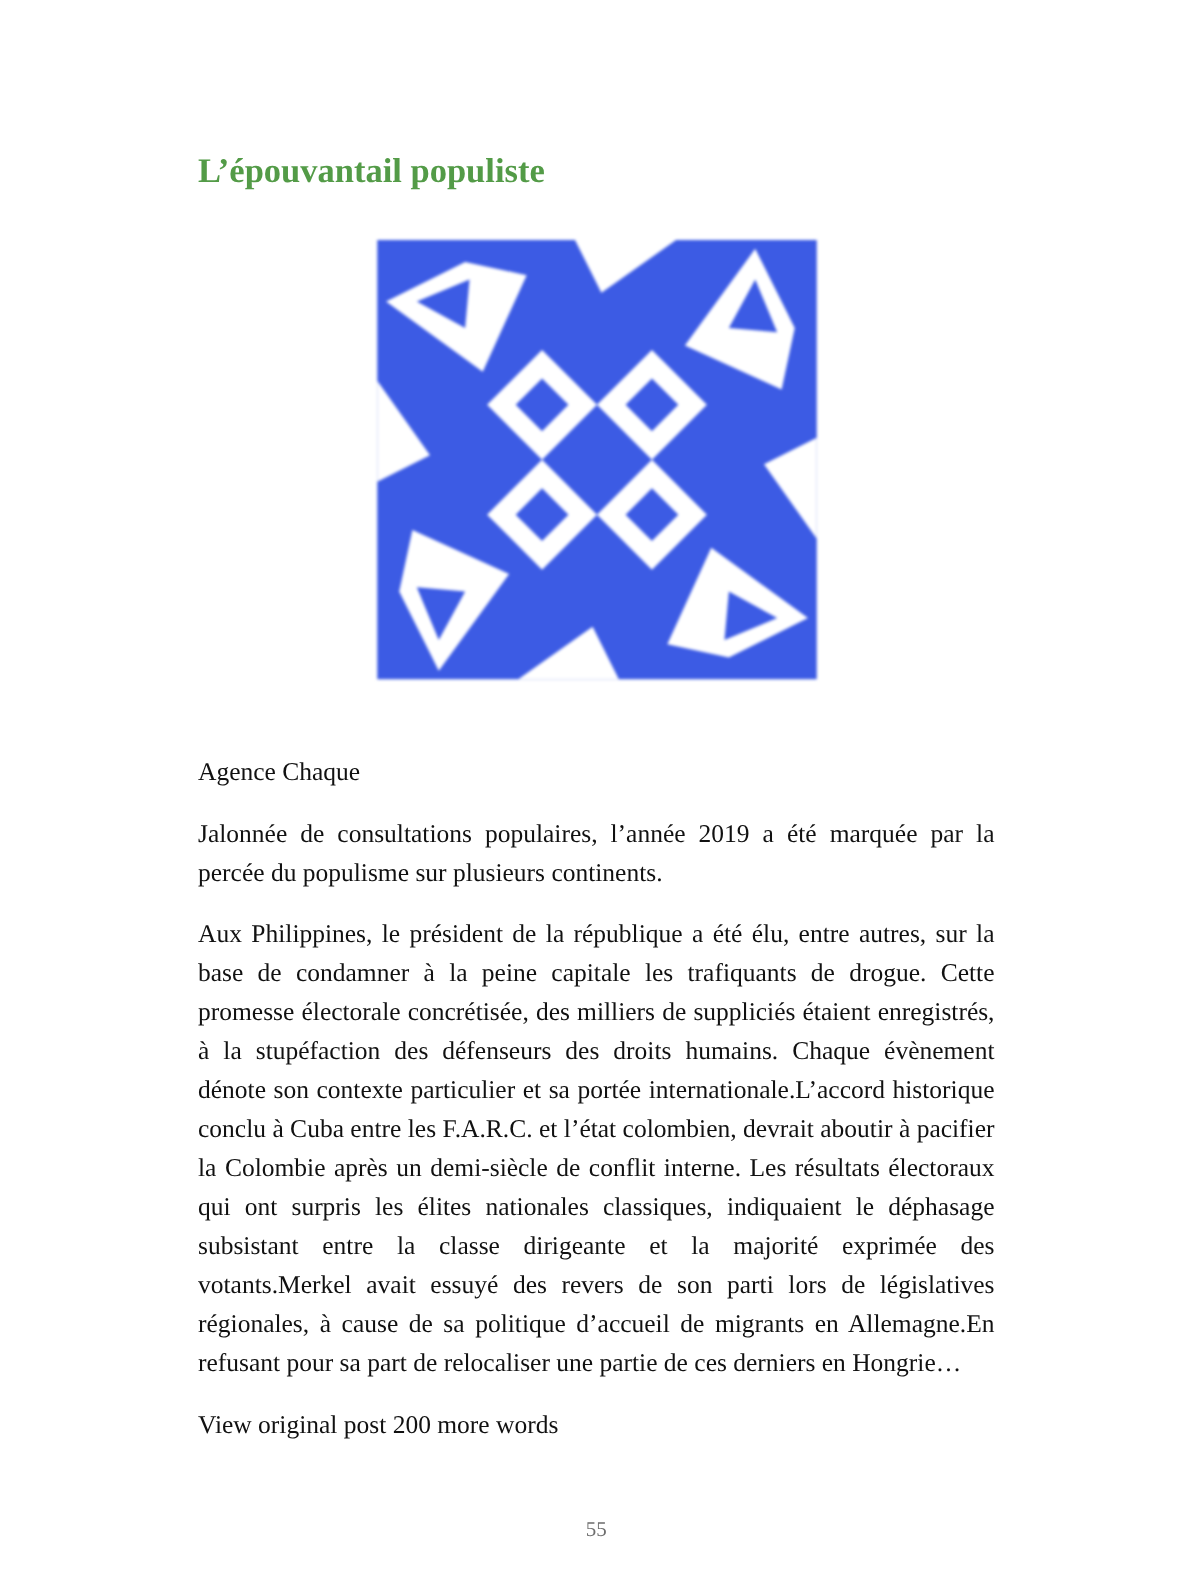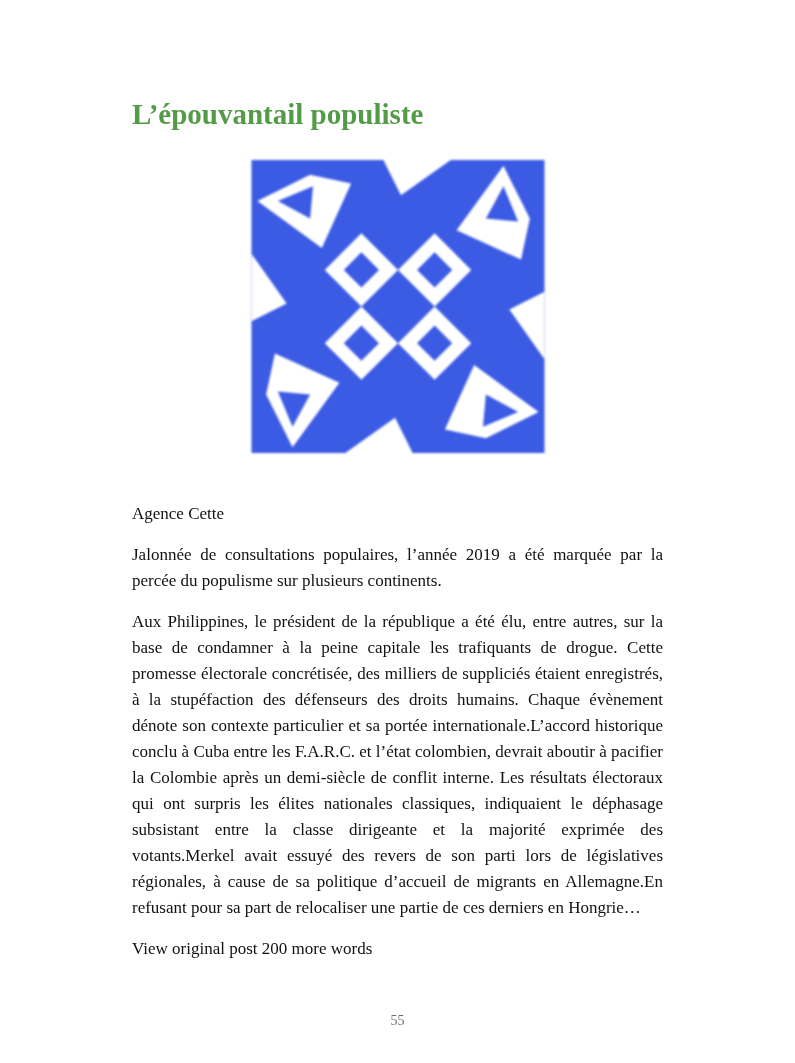--- a/index.html
+++ b/index.html
@@ -12,21 +12,21 @@
     background: #ffffff;
     box-sizing: border-box;
     padding: 94px 132px 0 132px;
     font-family: "Liberation Serif", "DejaVu Serif", serif;
     color: var(--text_black, #111);
     overflow: hidden;
   }
 
   .title {
     margin: 0;
-    font-size: 29px;
+    font-size: 23px;
     line-height: 40px;
     font-weight: bold;
     color: var(--title_green, #539b47);
   }
 
   .figure { margin: 26px 0 0 0; text-align: center; }
   .art { width: 296px; height: 293px; display: inline-block; filter: blur(1.1px); }
   .art .blue  { fill: var(--image_blue, #3c5be4); }
   .art .white { fill: #ffffff; }
 
@@ -86,21 +86,21 @@
       <g transform="rotate(270 50 50)">
         <polygon class="white" points="2,14 20,5 34,8 24,30"></polygon>
         <polygon class="blue" points="9,14 21,9 20,20"></polygon>
         <polygon class="white" points="45,0 68,0 51,12"></polygon>
         <polygon class="white" points="37.5,25 50,37.5 37.5,50 25,37.5"></polygon>
         <polygon class="blue" points="37.5,31.5 43.5,37.5 37.5,43.5 31.5,37.5"></polygon>
       </g>
     </svg>
   </figure>
 
-  <p class="byline">Agence Cette</p>
+  <p class="byline">Agence Chaque</p>
 
   <p class="body-text">Jalonnée de consultations populaires, l’année 2019 a été marquée par la percée du populisme sur plusieurs continents.</p>
 
   <p class="body-text">Aux Philippines, le président de la république a été élu, entre autres, sur la base de condamner à la peine capitale les trafiquants de drogue. Cette promesse électorale concrétisée, des milliers de suppliciés étaient enregistrés, à la stupéfaction des défenseurs des droits humains. Chaque évènement dénote son contexte particulier et sa portée internationale.L’accord historique conclu à Cuba entre les F.A.R.C. et l’état colombien, devrait aboutir à pacifier la Colombie après un demi-siècle de conflit interne. Les résultats électoraux qui ont surpris les élites nationales classiques, indiquaient le déphasage subsistant entre la classe dirigeante et la majorité exprimée des votants.Merkel avait essuyé des revers de son parti lors de législatives régionales, à cause de sa politique d’accueil de migrants en Allemagne.En refusant pour sa part de relocaliser une partie de ces derniers en Hongrie…</p>
 
   <p class="body-text footer-line">View original post 200 more words</p>
 
   <div class="page-number">55</div>
 
 </div>

